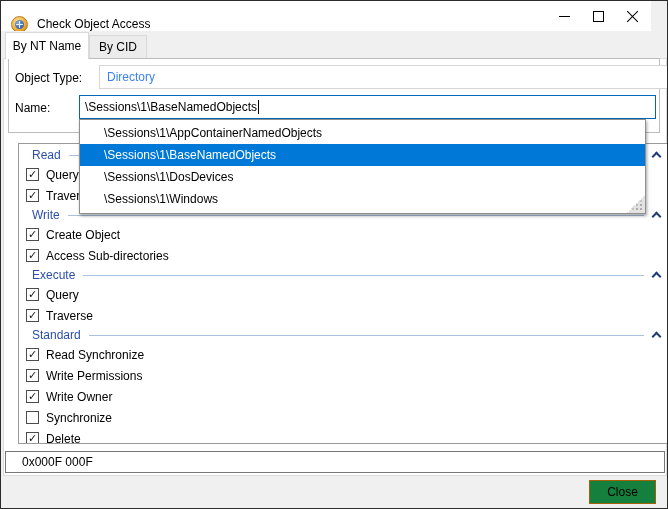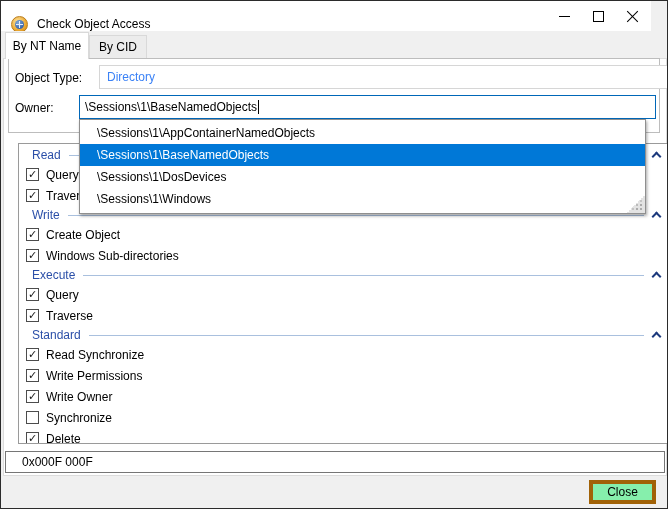--- a/index.html
+++ b/index.html
@@ -42,43 +42,43 @@
   .lbl-objtype { position:absolute; left:14px; top:70px; }
   .fld-objtype { position:absolute; left:78px; top:64px; width:577px; height:24px; border:1px solid #d6d6d6;
     background:#fff; color:#3b82f6; display:flex; align-items:center; padding-left:7px;margin-left:20px; }
   .lbl-name { position:absolute; left:14px; top:100px; }
   .fld-name { position:absolute; left:78px; top:94px; width:577px; height:24px; border:1px solid #0067b8;
     background:#fff; display:flex; align-items:center; padding-left:5px; }
   .caret { display:inline-block; width:1px; height:14px; background:#000; margin-left:1px; }
   
   .dropdown { position:absolute; left:78px; top:118px; width:567px; height:95px; background:#fff;
     border:1px solid #8f8f8f; z-index:10; box-shadow:1px 2px 3px rgba(0,0,0,0.35); padding-top:2px; }
-  .dd-item { height:22px; line-height:22px; padding-left:17px; white-space:nowrap; overflow:hidden; }
+  .dd-item { height:22px; line-height:22px; padding-left:24px; white-space:nowrap; overflow:hidden; }
   .dd-item.selected { background:#0078d7; color:#fff; }
   .dd-grip { position:absolute; right:0; bottom:0; width:18px; height:18px;
     background:linear-gradient(135deg, rgba(0,0,0,0) 50%, #e3e3e3 50%); }
   .dd-grip::after { content:""; position:absolute; right:3px; bottom:3px; width:2px; height:2px; background:#ababab;
     box-shadow:-4px 0 #ababab, 0 -4px #ababab, -8px 0 #c4c4c4, 0 -8px #c4c4c4, -4px -4px #bcbcbc; }
   
   .perm-box { position:absolute; left:17px; top:142px; width:652px; height:301px; border:1px solid #9a9a9a;
     background:#fff; padding-top:2px; overflow:hidden; }
   .sec-header { height:18px; display:flex; align-items:center; padding:0 9px 0 13px; }
   .sec-title { color:#2b4fa8; margin-right:8px; white-space:nowrap; }
   .sec-line { flex:1; height:1px; background:#a9c0de; }
   .sec-chevron { margin-left:9px; width:7px; height:7px; border-top:2px solid #1d3a7d; border-left:2px solid #1d3a7d;
     transform:rotate(45deg); margin-top:3px; flex:0 0 auto; }
   .cb-row { height:21px; display:flex; align-items:center; padding-left:7px; }
   .checkbox { width:13px; height:13px; border:1px solid #4c4c4c; background:#fff; display:flex;
     align-items:center; justify-content:center; margin-right:7px; flex:0 0 auto; }
   .check-glyph { font-size:11px; line-height:1; color:#141414; margin-top:-1px; }
   
   .hex-field { position:absolute; left:4px; top:450px; width:660px; height:22px; background:#fff;
     border:1px solid #767676; line-height:20px; padding-left:16px; }
-  .close-btn { position:absolute; right:11px; top:479px; width:67px; height:24px; background:#86efac;
-    border:4px solid #a16207; display:flex; align-items:center; justify-content:center; }
+  .close-btn { position:absolute; right:11px; top:479px; width:67px; height:24px; background:#15803d;
+    border:1px solid #a16207; display:flex; align-items:center; justify-content:center; }
 </style>
 </head>
 <body>
 
 <div class="window">
 
   <div class="titlebar">
     <div class="app-icon">
         <div class="app-icon-inner"></div>
       </div>
@@ -105,21 +105,21 @@
       </div>
   </div>
 
   <div class="tabpage"></div>
 
   <div class="fields-box"></div>
   <span class="lbl-objtype">Object Type:</span>
   <div class="fld-objtype">
       <span>Directory</span>
     </div>
-  <span class="lbl-name">Owner:</span>
+  <span class="lbl-name">Name:</span>
   <div class="fld-name">
       <span>\Sessions\1\BaseNamedObjects</span>
       <span class="caret"></span>
     </div>
 
   <div class="perm-box">
     <div class="sec-header">
       <span class="sec-title">Read</span>
       <span class="sec-line"></span>
       <span class="sec-chevron"></span>
@@ -145,21 +145,21 @@
     <div class="cb-row">
       <span class="checkbox">
           <span class="check-glyph">✓</span>
         </span>
       <span>Create Object</span>
     </div>
     <div class="cb-row">
       <span class="checkbox">
           <span class="check-glyph">✓</span>
         </span>
-      <span>Windows Sub-directories</span>
+      <span>Access Sub-directories</span>
     </div>
 
     <div class="sec-header">
       <span class="sec-title">Execute</span>
       <span class="sec-line"></span>
       <span class="sec-chevron"></span>
     </div>
     <div class="cb-row">
       <span class="checkbox">
           <span class="check-glyph">✓</span>

